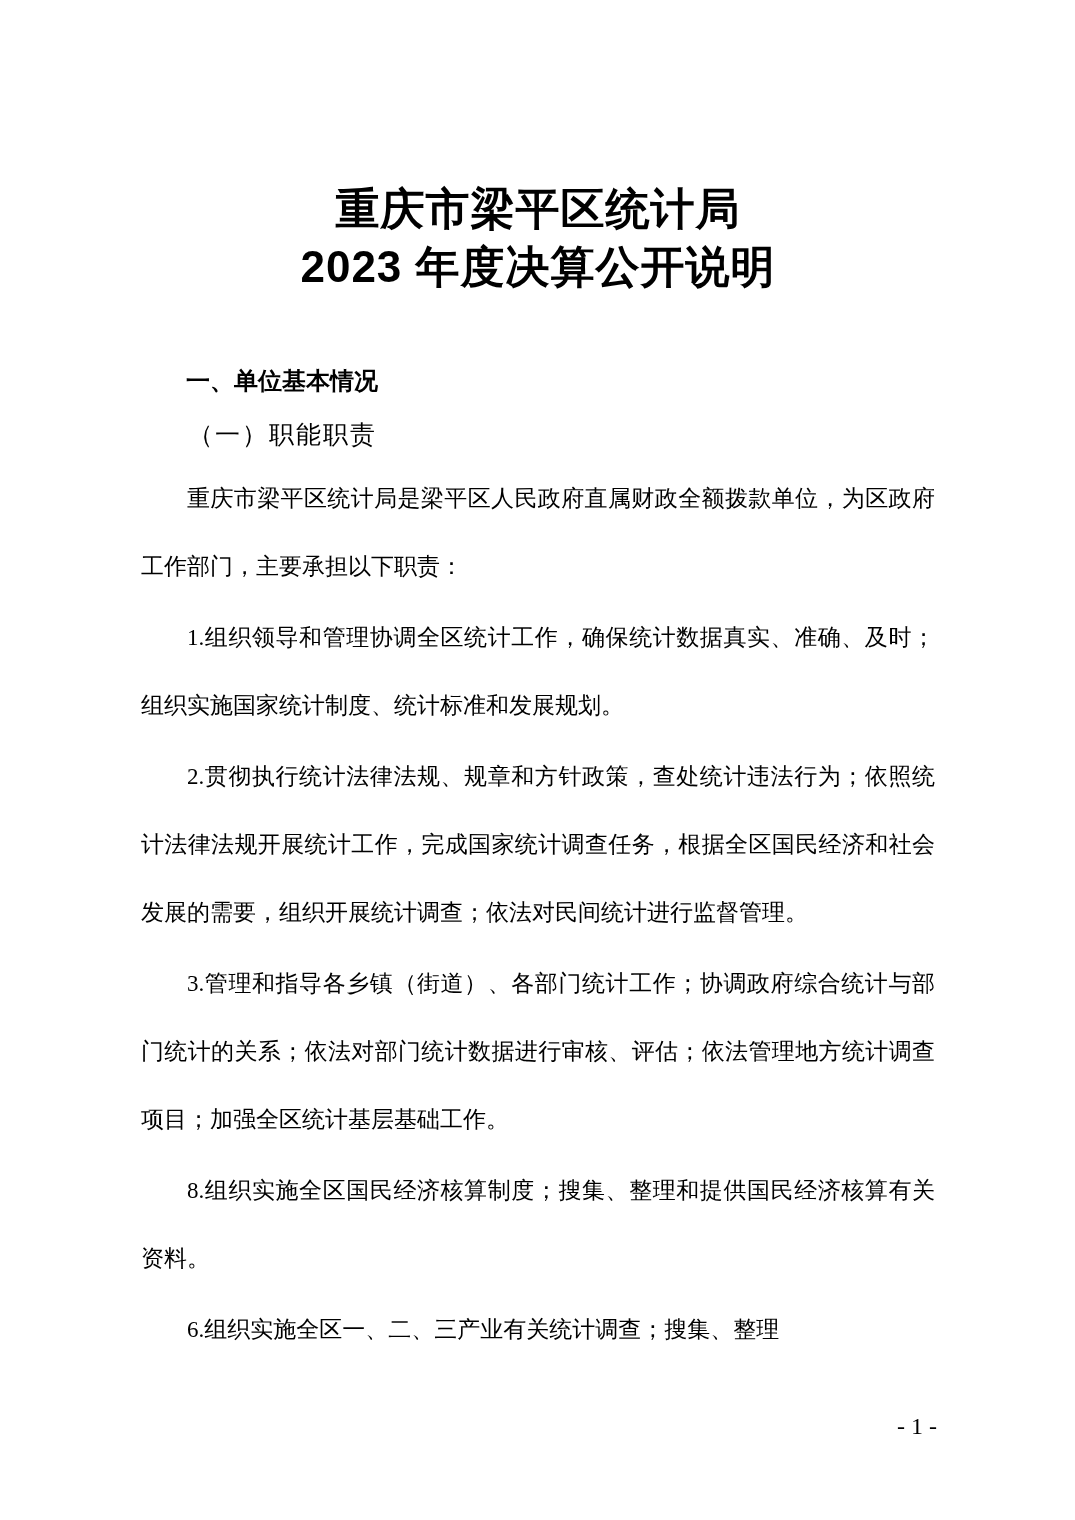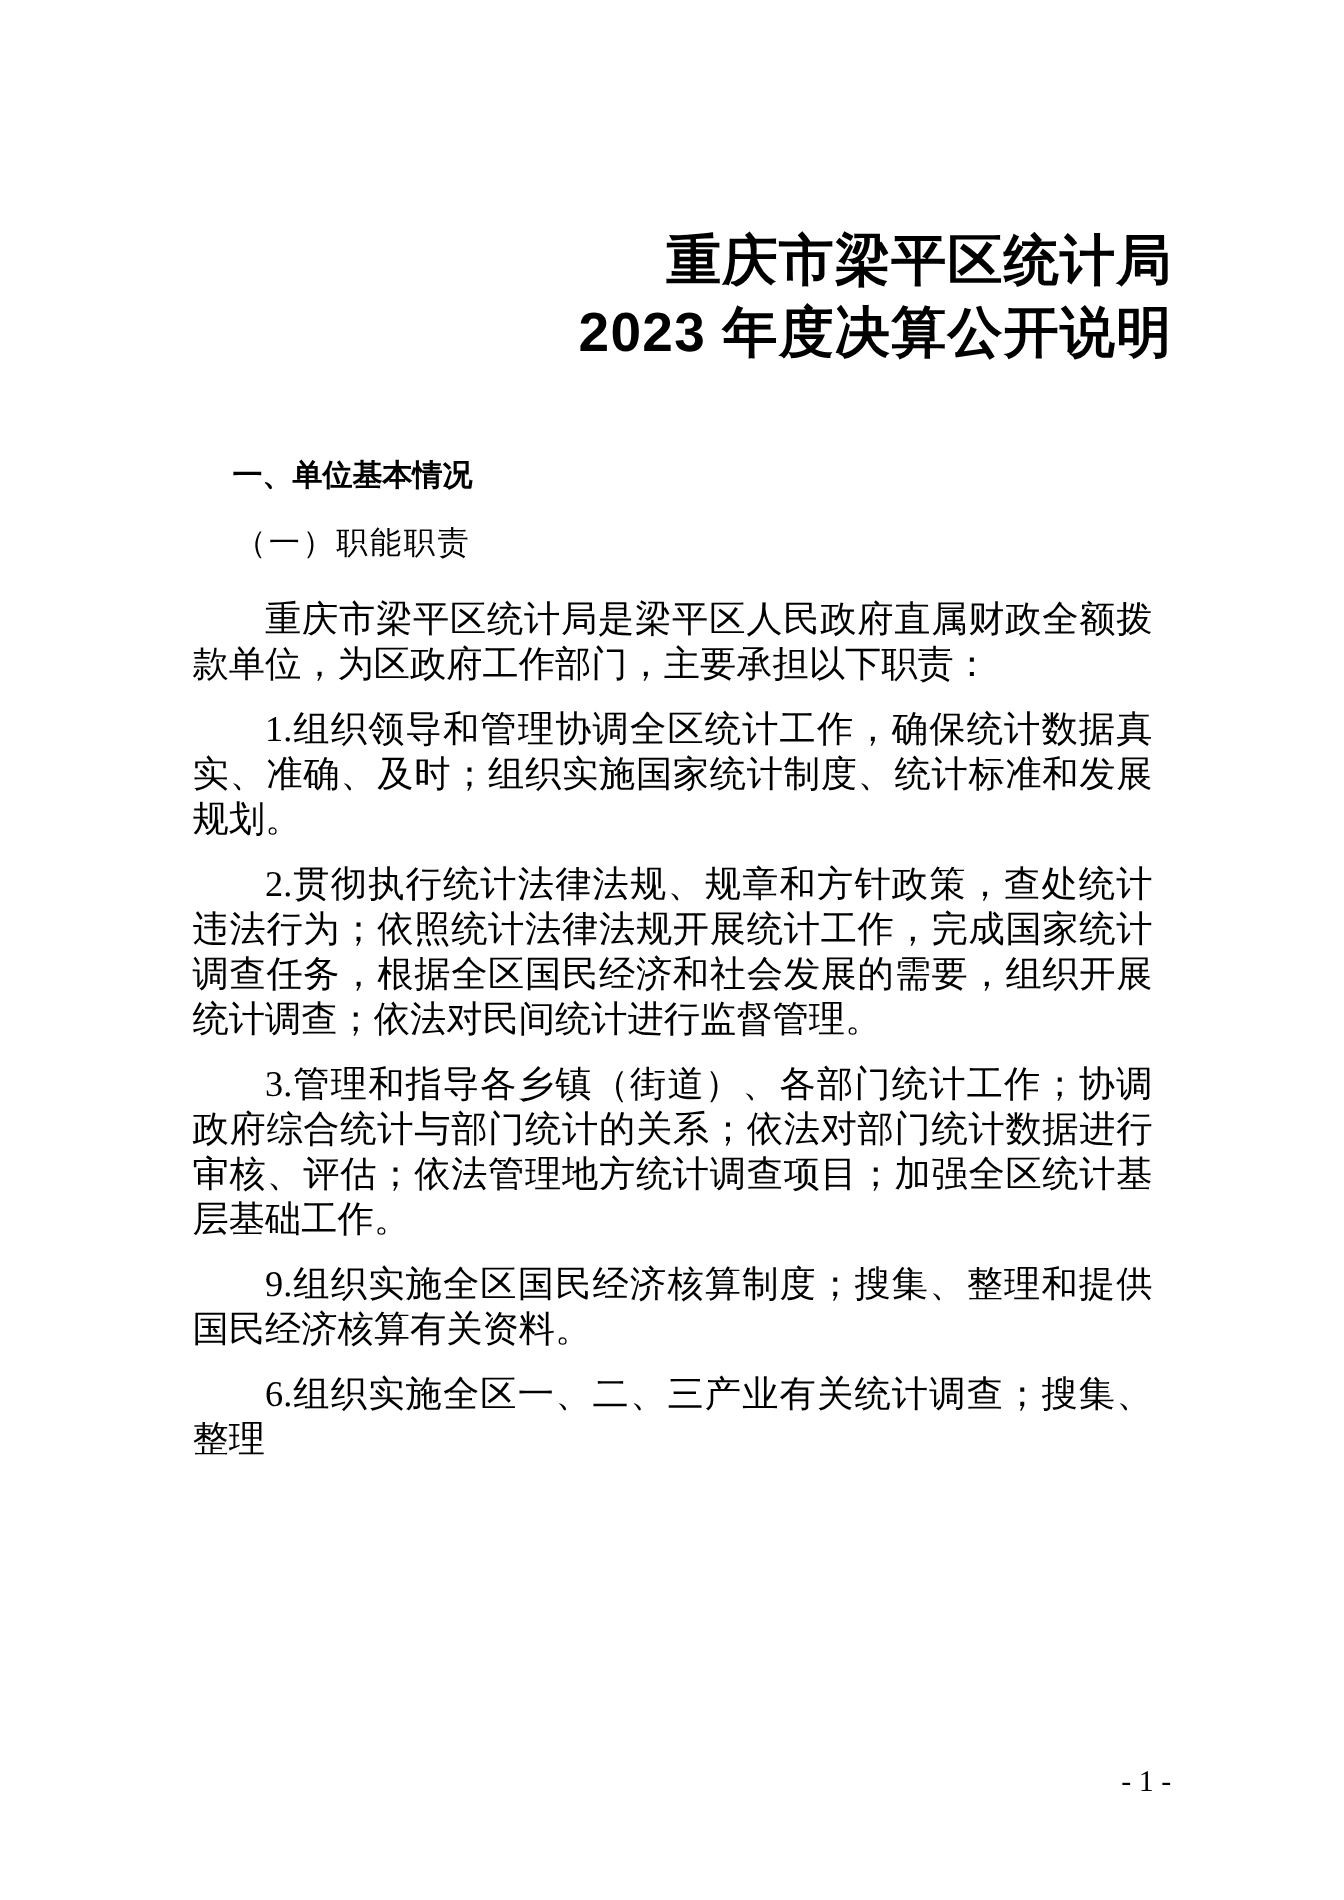--- a/index.html
+++ b/index.html
@@ -17,21 +17,21 @@
     font-family: "Liberation Serif", "DejaVu Serif", serif;
   }
   .content {
     position: absolute;
     left: 138px;
     top: 0;
     width: 800px;
   }
   .doc-title {
     padding-top: 180px;
-    text-align: right;
+    text-align: center;
     font-family: "Liberation Sans", "DejaVu Sans", sans-serif;
     font-weight: bold;
     font-size: 44px;
     line-height: 58px;
     letter-spacing: 1px;
   }
   .title-line {
     display: block;
   }
   .section-heading {
@@ -44,23 +44,23 @@
   }
   .subsection-heading {
     margin: 0;
     font-weight: normal;
     font-size: 25px;
     line-height: 54px;
     text-indent: 2em;
     letter-spacing: 2px;
   }
   .body-para {
-    margin: 16px;
-    font-size: 29px;
-    line-height: 36px;
+    margin: 3px;
+    font-size: 23px;
+    line-height: 68px;
     text-indent: 2em;
     text-align: justify;
     text-justify: inter-character;
   }
   .page-number {
     position: absolute;
     right: 138px;
     bottom: 80px;
     font-size: 24px;
     line-height: 28px;
@@ -83,20 +83,20 @@
 
     <p class="body-para">重庆市梁平区统计局是梁平区人民政府直属财政全额拨款单位，为区政府工作部门，主要承担以下职责：</p>
 
     <p class="body-para">1.组织领导和管理协调全区统计工作，确保统计数据真实、准确、及时；组织实施国家统计制度、统计标准和发展规划。</p>
 
     <p class="body-para">2.贯彻执行统计法律法规、规章和方针政策，查处统计违法行为；依照统计法律法规开展统计工作，完成国家统计调查任务，根据全区国民经济和社会发展的需要，组织开展统计调查；依法对民间统计进行监督管理。</p>
 
     <p class="body-para">3.管理和指导各乡镇（街道）、各部门统计工作；协调政府综合统计与部门统计的关系；依法对部门统计数据进行审核、评估；依法管理地方统计调查项目；加强全区统计基层基础工作。</p>
 
 
-    <p class="body-para">9.组织实施全区国民经济核算制度；搜集、整理和提供国民经济核算有关资料。</p>
+    <p class="body-para">8.组织实施全区国民经济核算制度；搜集、整理和提供国民经济核算有关资料。</p>
 
     <p class="body-para">6.组织实施全区一、二、三产业有关统计调查；搜集、整理</p>
 
   </div>
 
   <div class="page-number">- 1 -</div>
 </div>
 
 </body></html>

